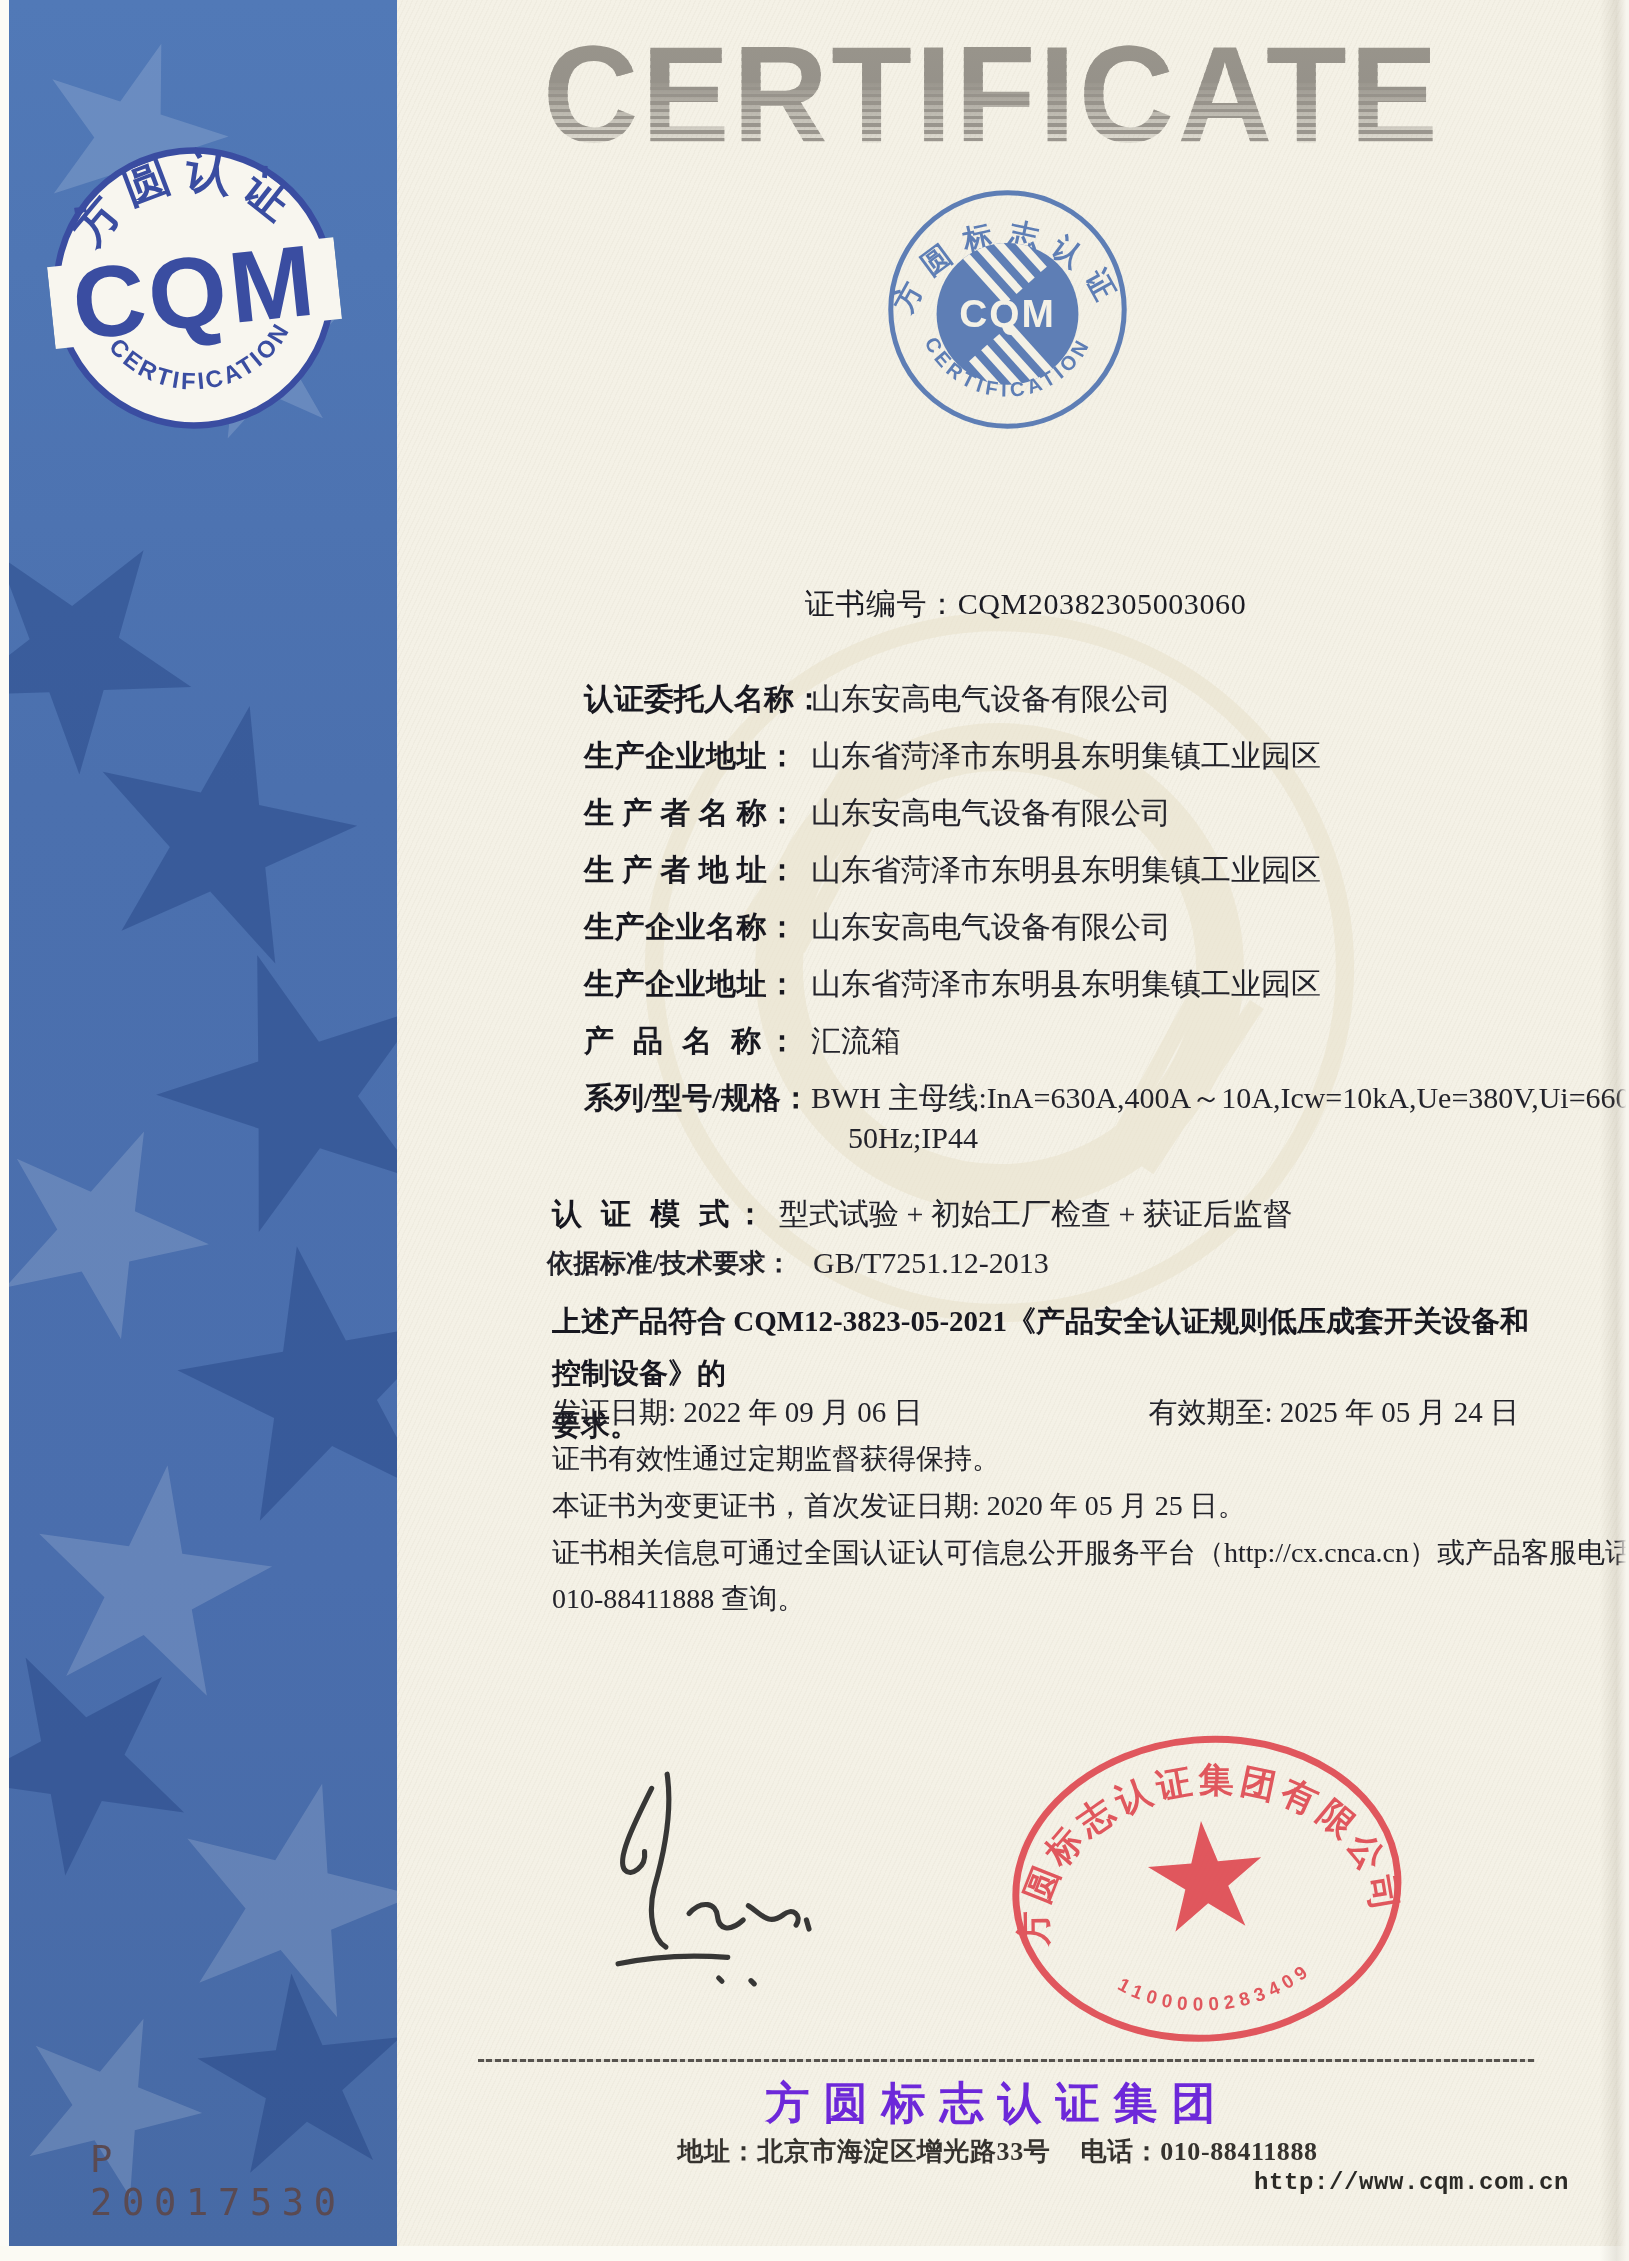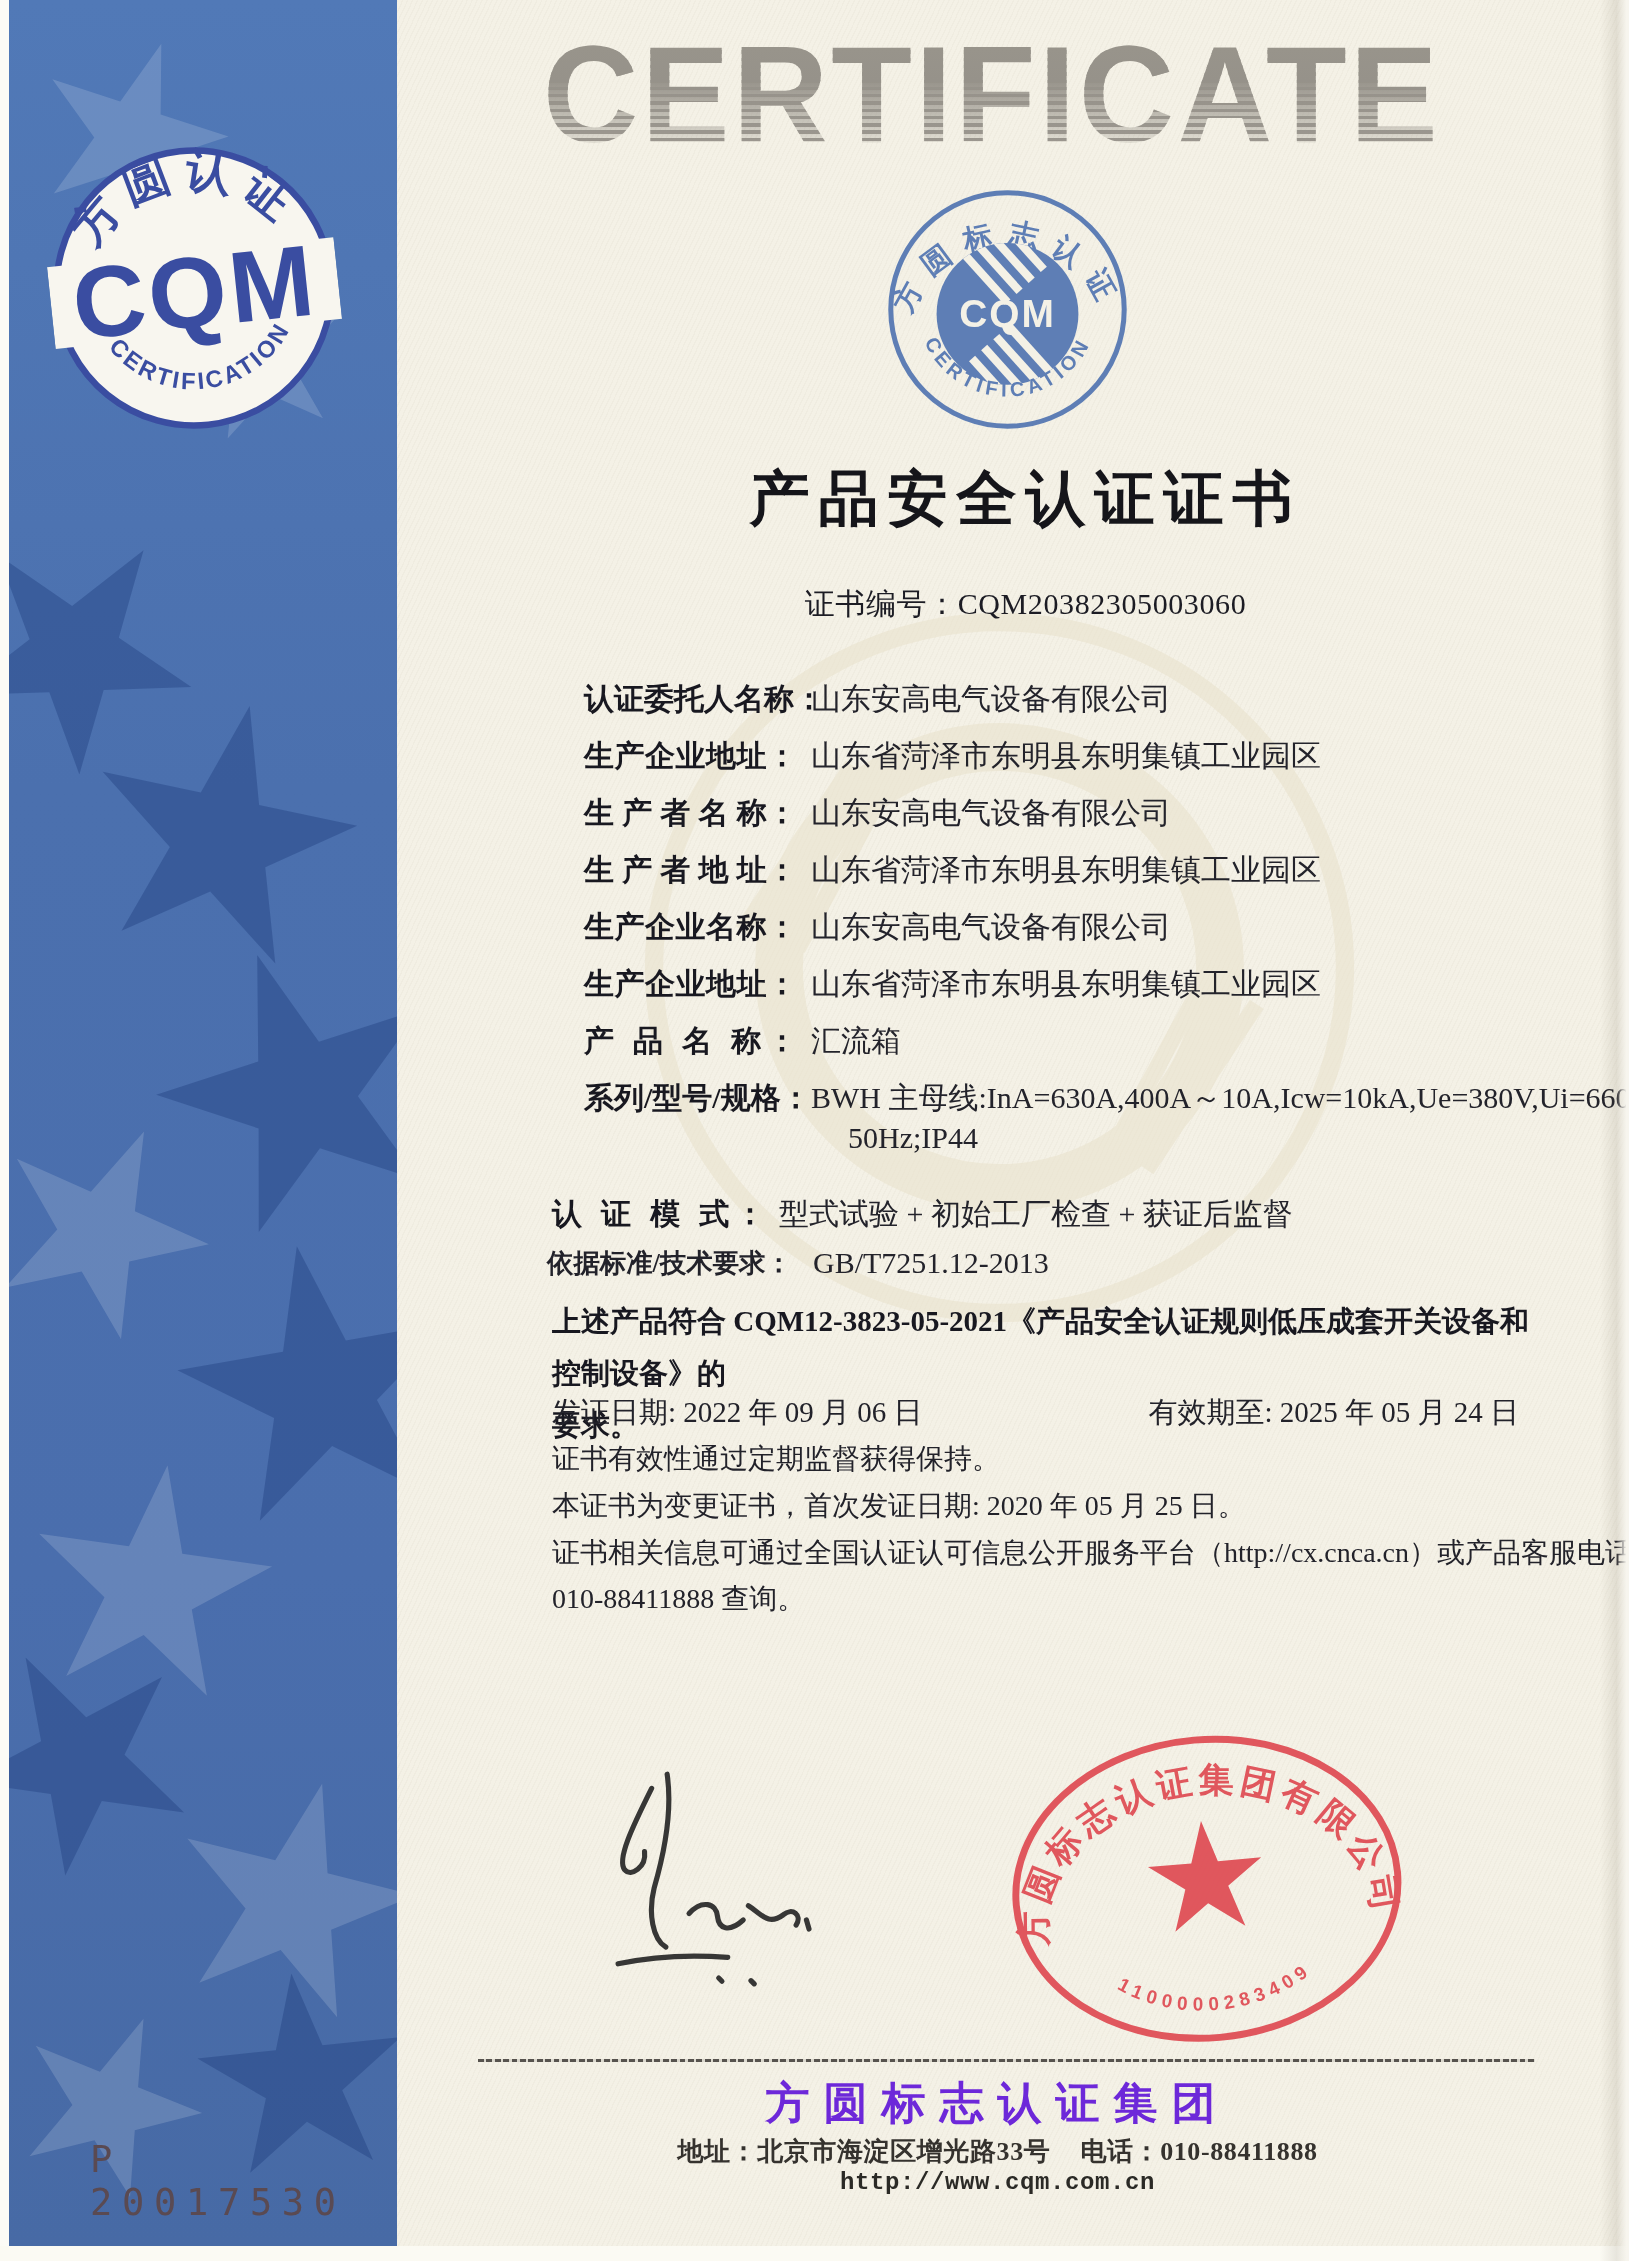--- a/index.html
+++ b/index.html
@@ -106,21 +106,21 @@
   .footer-org {
     position:absolute; left:426px; top:2074px; width:1143px; z-index:2; text-align:center;
     font-size:44px; font-weight:bold; letter-spacing:14px; color:#6d28d9;
   }
   .footer-addr {
     position:absolute; left:426px; top:2134px; width:1143px; z-index:2; text-align:center;
     font-size:26px; font-weight:bold; color:#35322e; letter-spacing:0.6px;
   }
   .footer-addr .gap { display:inline-block; width:30px; }
   .footer-url {
-    position:absolute; left:426px; top:2169px; width:1143px; z-index:2; text-align:center;
+    position:absolute; left:426px; top:2169px; width:1143px; z-index:2; text-align:right;
     font-family:"Liberation Mono","DejaVu Sans Mono",monospace;
     font-size:24px; font-weight:bold; color:#2b2a26; letter-spacing:0.6px;
   }
   svg text { font-family:"Liberation Serif","DejaVu Serif",serif; }
   svg .sans { font-family:"Liberation Sans","DejaVu Sans",sans-serif; }
 </style>
 </head>
 <body>
 
 <div class="page">
@@ -191,21 +191,20 @@
         <rect x="182" y="222" width="13" height="125"></rect>
       </g>
       <text class="sans" x="200" y="228" text-anchor="middle" font-size="62" font-weight="bold" fill="#f4f1e6" letter-spacing="3">CQM</text>
     </g>
     <path id="cBot" d="M 62 236 A 144 144 0 0 0 338 236" fill="none"></path>
     <text class="sans" font-size="32" font-weight="bold" fill="#5e7eb5" letter-spacing="7">
       <textPath href="#cBot" startOffset="50%" text-anchor="middle">CERTIFICATION</textPath>
     </text>
   </svg>
 
-  <div class="title">产品安全认证证书</div>
   <div class="certno"><span>证书编号：</span><span>CQM20382305003060</span></div>
 
   <div class="fields">
     <div class="field-row">
       <span class="flabel">认证委托人名称：</span>
       <span class="fvalue">山东安高电气设备有限公司</span>
     </div>
     <div class="field-row">
       <span class="flabel">生产企业地址：</span>
       <span class="fvalue">山东省菏泽市东明县东明集镇工业园区</span>

